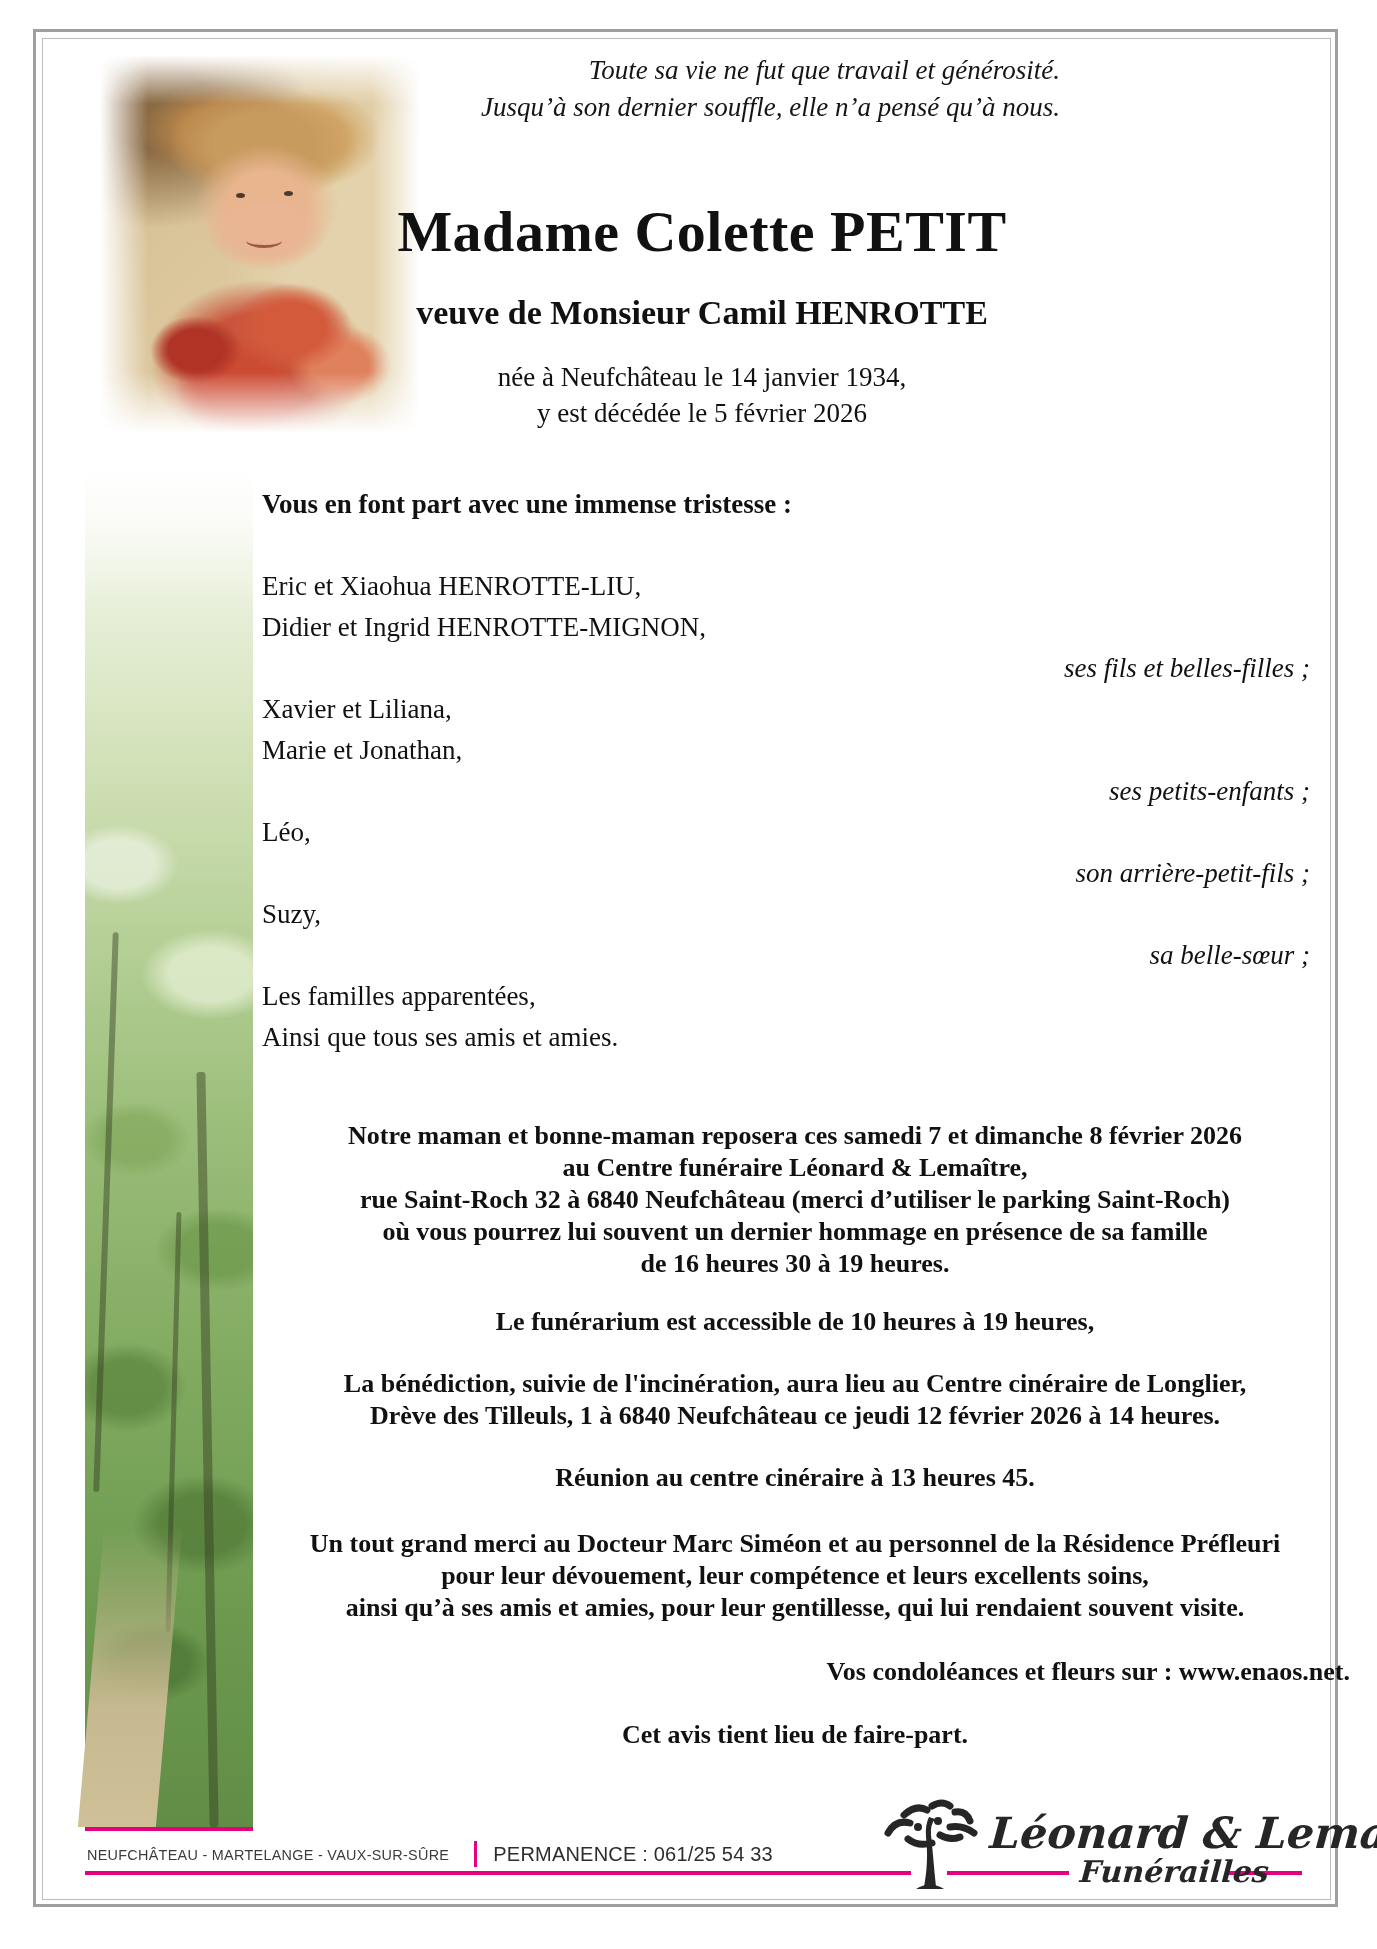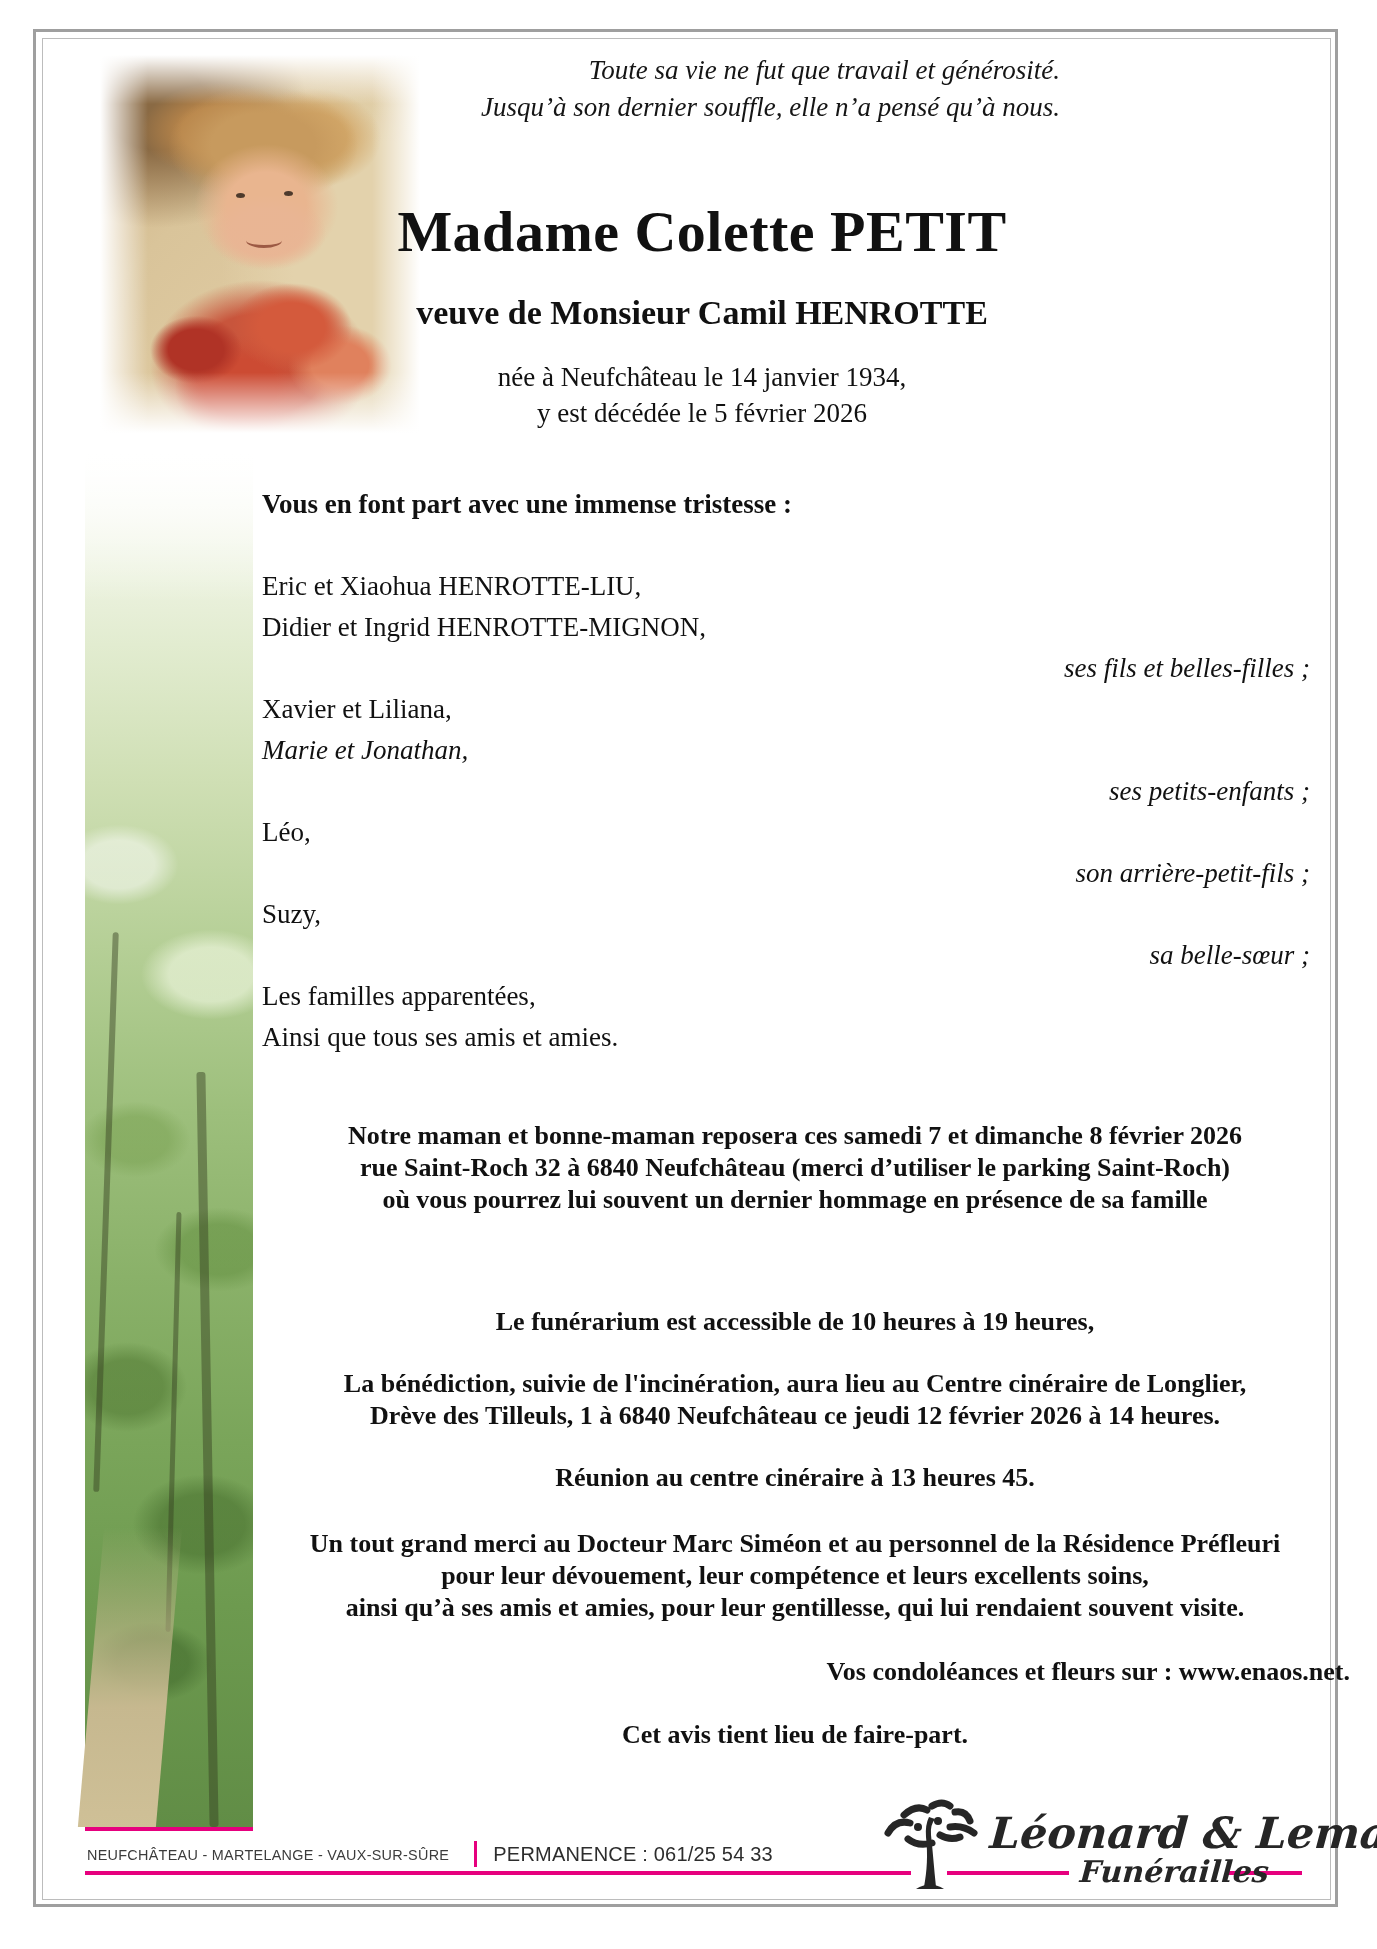--- a/index.html
+++ b/index.html
@@ -123,33 +123,35 @@
   <div class="headings title">Madame Colette PETIT</div>
   <div class="headings subtitle">veuve de Monsieur Camil HENROTTE</div>
   <div class="headings birthline">née à Neufchâteau le 14 janvier 1934,</div>
   <div class="headings deathline">y est décédée le 5 février 2026</div>
 
   <div class="bodyline" style="top:489px;font-weight:bold;">Vous en font part avec une immense tristesse :</div>
   <div class="bodyline" style="top:571px;">Eric et Xiaohua HENROTTE-LIU,</div>
   <div class="bodyline" style="top:612px;">Didier et Ingrid HENROTTE-MIGNON,</div>
   <div class="relation" style="top:653px;">ses fils et belles-filles ;</div>
   <div class="bodyline" style="top:694px;">Xavier et Liliana,</div>
-  <div class="bodyline" style="top:735px;font-style:italic;">Marie et Jonathan,</div>
+  <div class="bodyline" style="top:735px;">Marie et Jonathan,</div>
   <div class="relation" style="top:776px;">ses petits-enfants ;</div>
   <div class="bodyline" style="top:817px;">Léo,</div>
   <div class="relation" style="top:858px;">son arrière-petit-fils ;</div>
   <div class="bodyline" style="top:899px;">Suzy,</div>
   <div class="relation" style="top:940px;">sa belle-sœur ;</div>
   <div class="bodyline" style="top:981px;">Les familles apparentées,</div>
   <div class="bodyline" style="top:1022px;">Ainsi que tous ses amis et amies.</div>
 
   <div class="notice" style="top:1120px;">
     <div>Notre maman et bonne-maman reposera ces samedi 7 et dimanche 8 février 2026</div>
+    <div>au Centre funéraire Léonard &amp; Lemaître,</div>
     <div>rue Saint-Roch 32 à 6840 Neufchâteau (merci d’utiliser le parking Saint-Roch)</div>
     <div>où vous pourrez lui souvent un dernier hommage en présence de sa famille</div>
+    <div>de 16 heures 30 à 19 heures.</div>
   </div>
   <div class="notice" style="top:1306px;">Le funérarium est accessible de 10 heures à 19 heures,</div>
   <div class="notice" style="top:1368px;">
     <div>La bénédiction, suivie de l'incinération, aura lieu au Centre cinéraire de Longlier,</div>
     <div>Drève des Tilleuls, 1 à 6840 Neufchâteau ce jeudi 12 février 2026 à 14 heures.</div>
   </div>
   <div class="notice" style="top:1462px;">Réunion au centre cinéraire à 13 heures 45.</div>
   <div class="notice" style="top:1528px;">
     <div>Un tout grand merci au Docteur Marc Siméon et au personnel de la Résidence Préfleuri</div>
     <div>pour leur dévouement, leur compétence et leurs excellents soins,</div>

